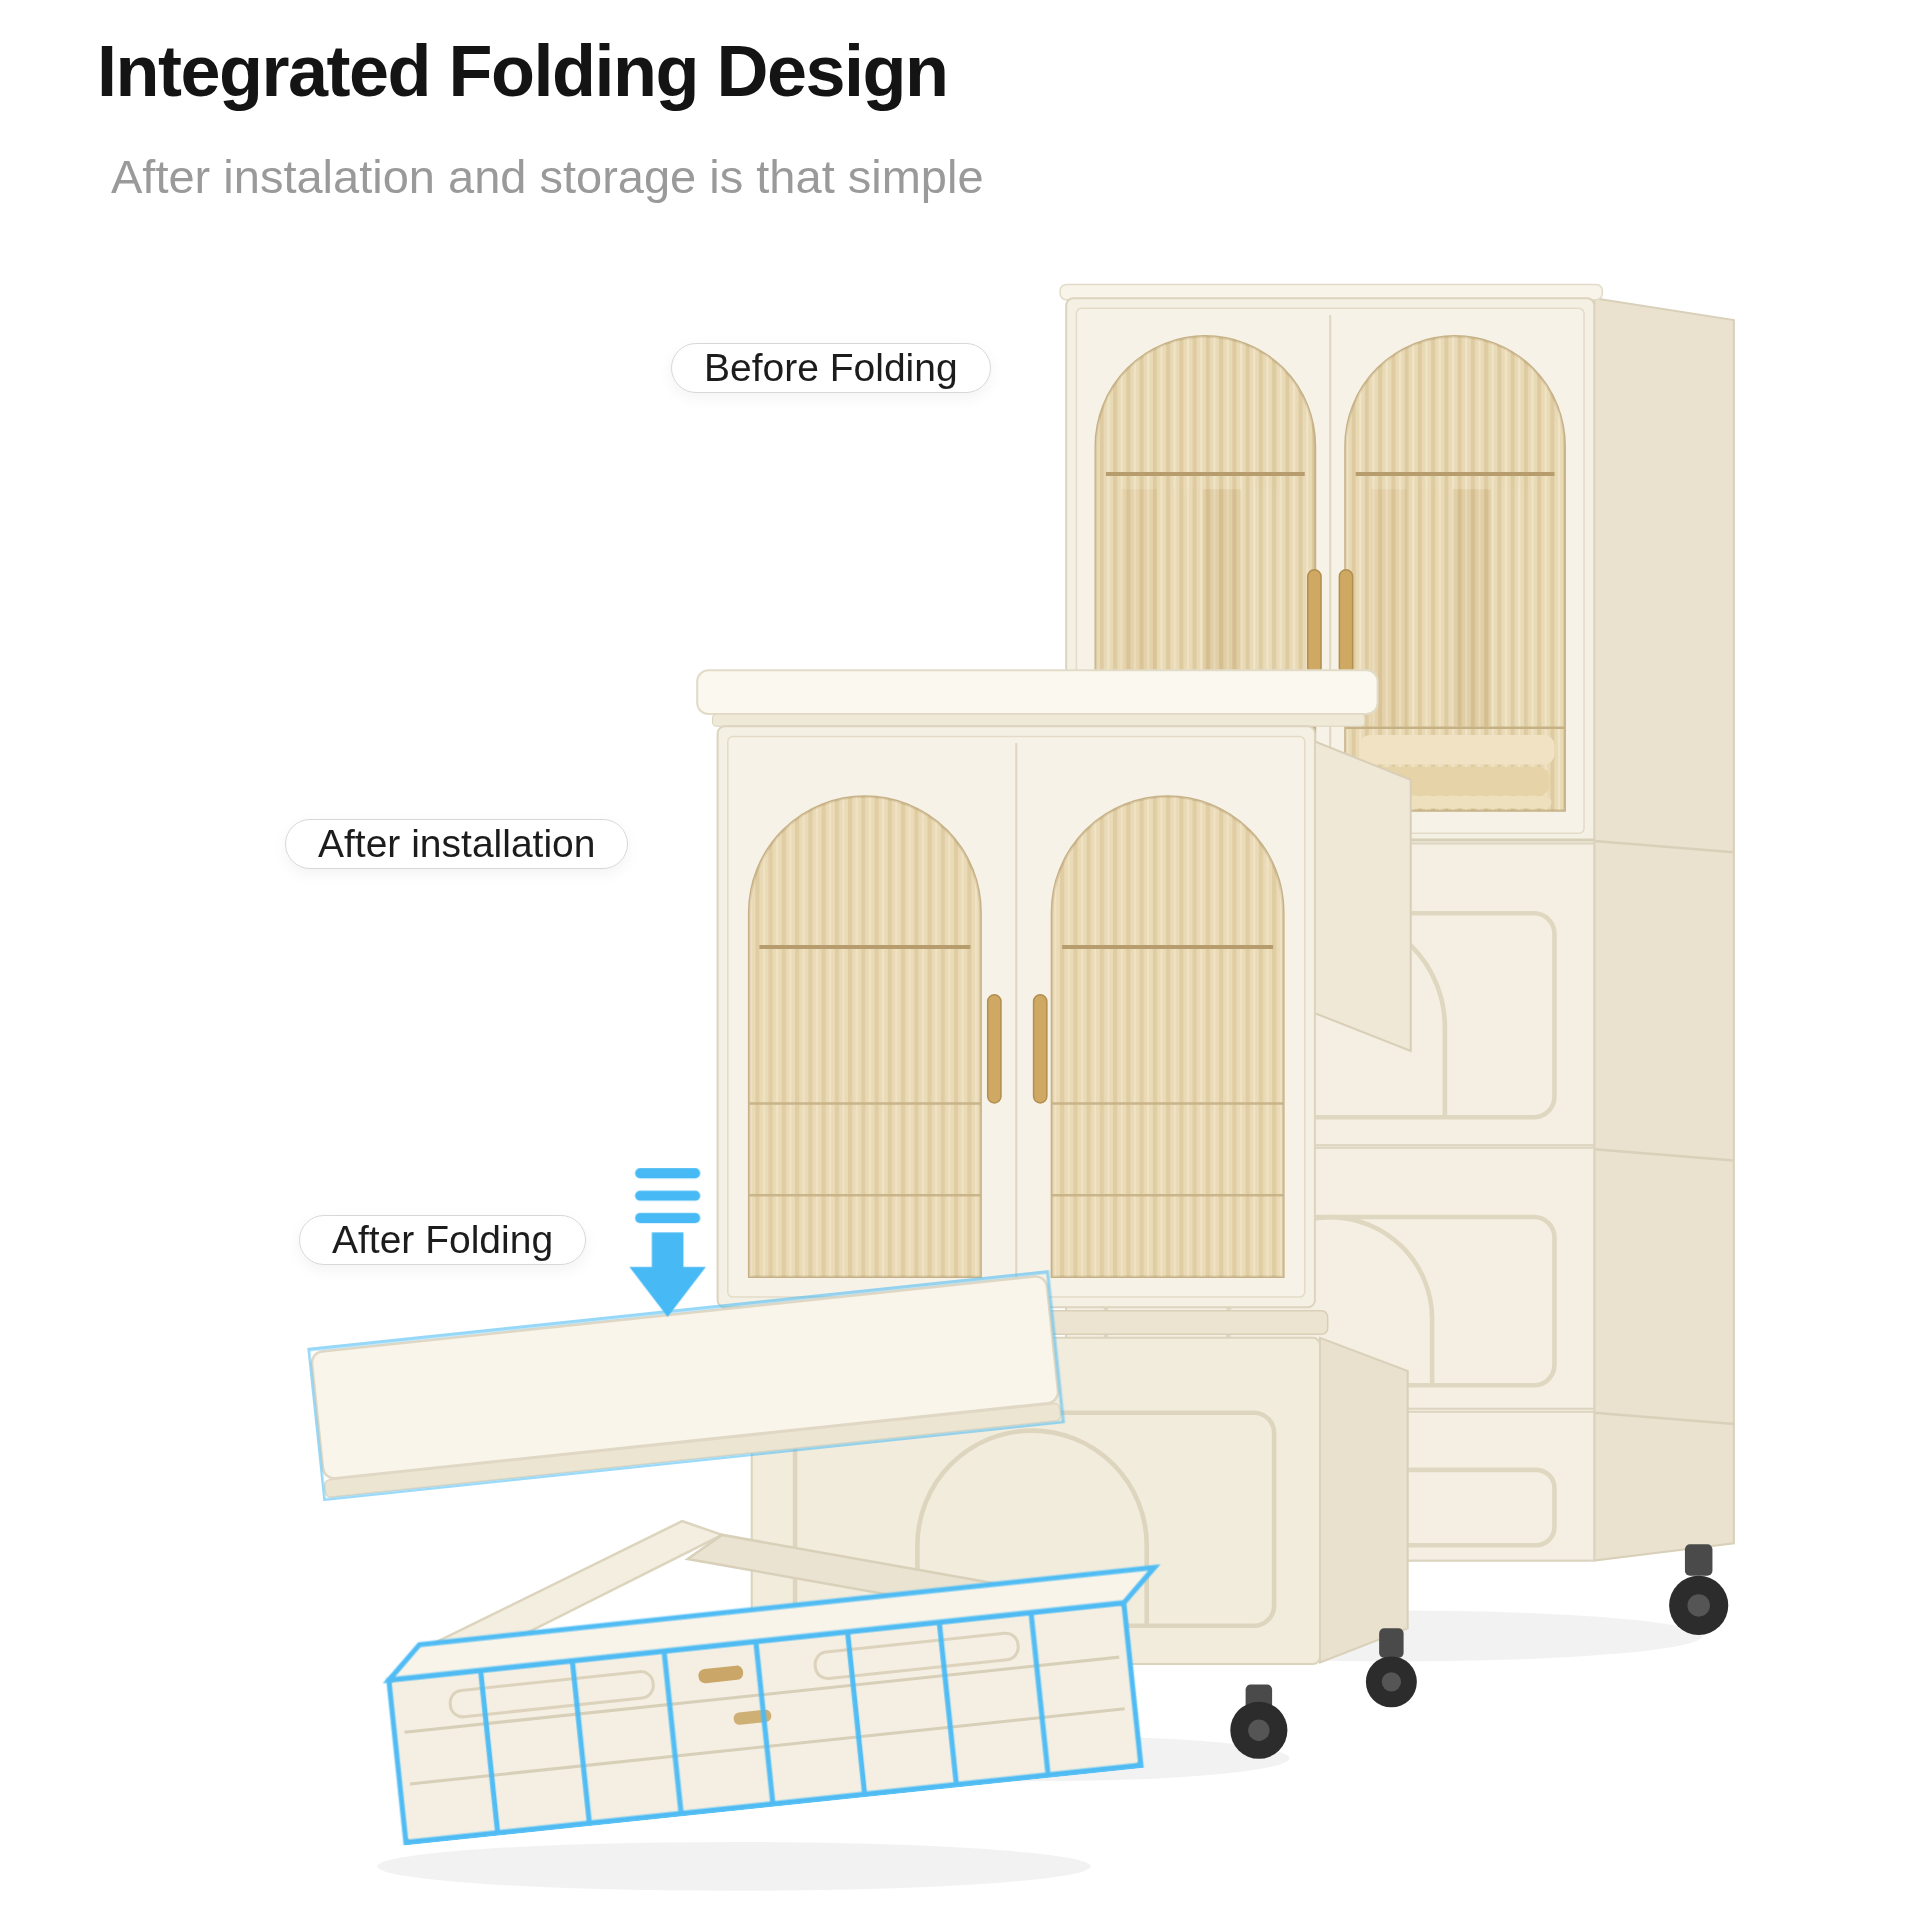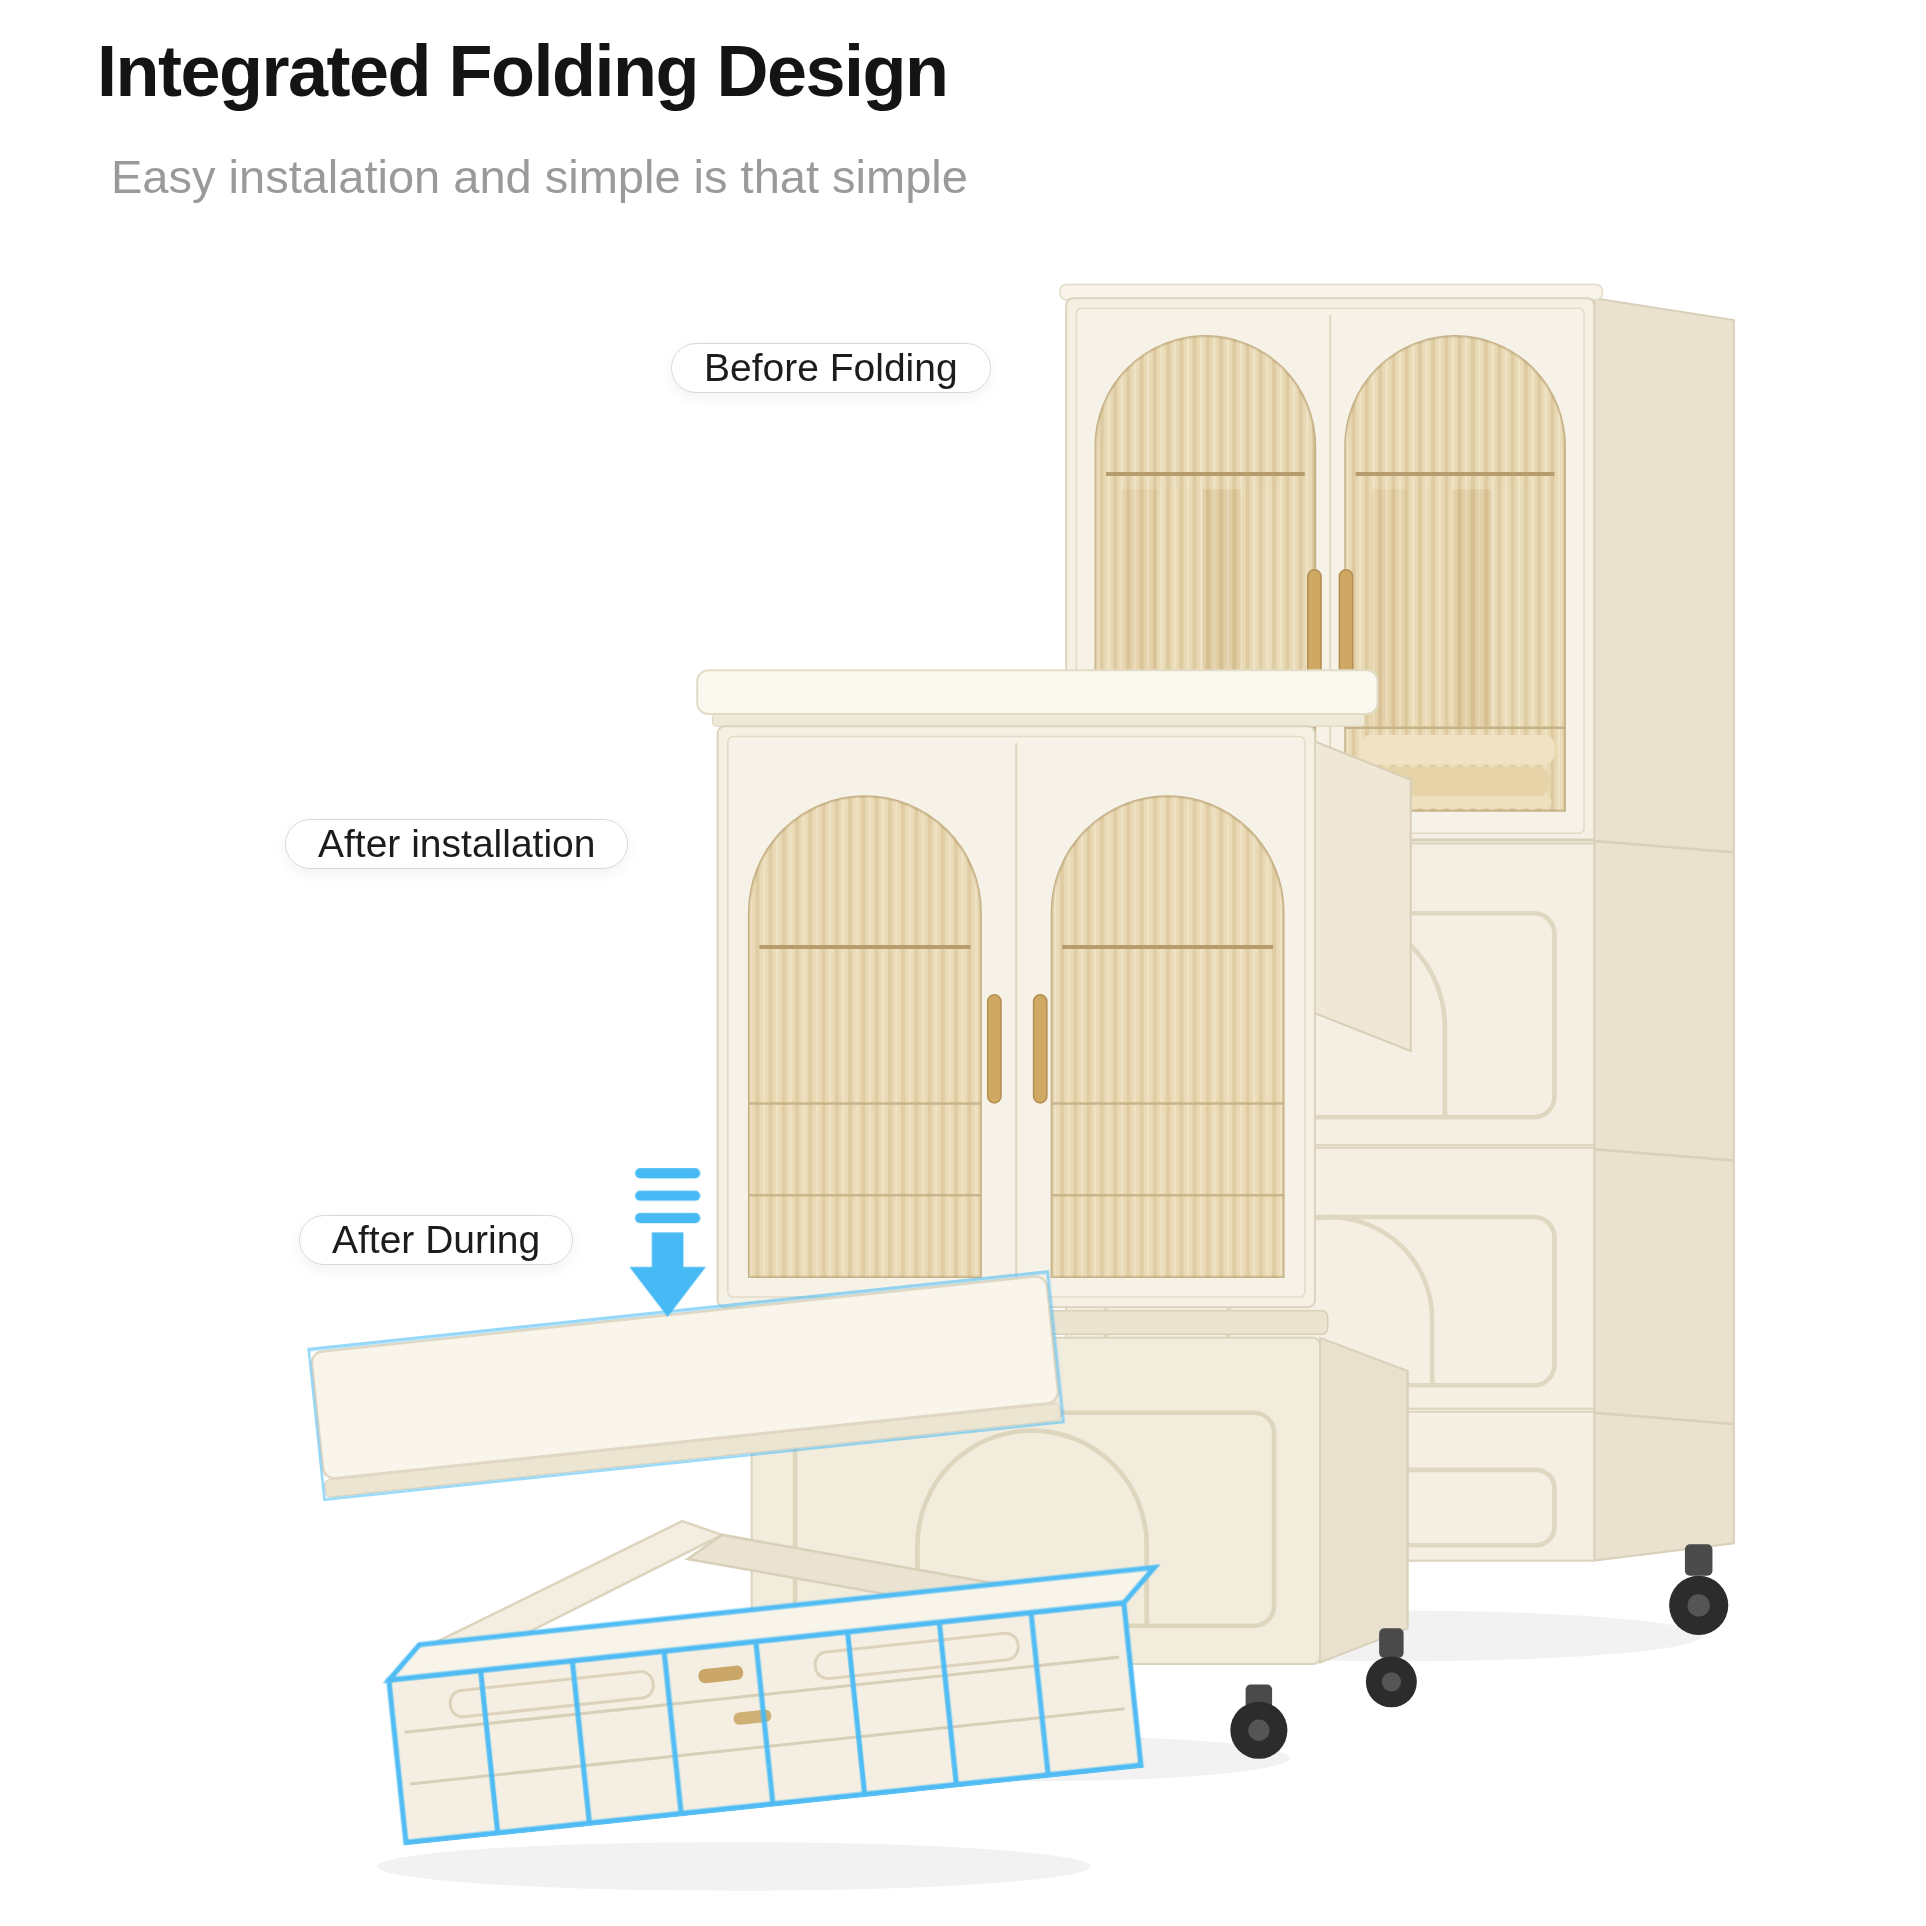--- a/index.html
+++ b/index.html
@@ -216,20 +216,20 @@
 
     <g>
       <rect x="1246" y="2292" width="128" height="20" rx="10" fill="#47baf5"></rect>
       <rect x="1246" y="2336" width="128" height="20" rx="10" fill="#47baf5"></rect>
       <rect x="1246" y="2380" width="128" height="20" rx="10" fill="#47baf5"></rect>
       <path d="M1279,2418 L1341,2418 L1341,2486 L1385,2486 L1310,2584 L1235,2486 L1279,2486 Z" fill="#47baf5"></path>
     </g>
   </svg>
 
   <div class="title">Integrated Folding Design</div>
-  <div class="subtitle">Easy instalation and simple is that simple</div>
+  <div class="subtitle">After instalation and storage is that simple</div>
 
   <div class="pill" id="pill-before">Before Folding</div>
   <div class="pill" id="pill-during">After installation</div>
-  <div class="pill" id="pill-after">After During</div>
+  <div class="pill" id="pill-after">After Folding</div>
 
 </div>
 
 
 </body></html>

